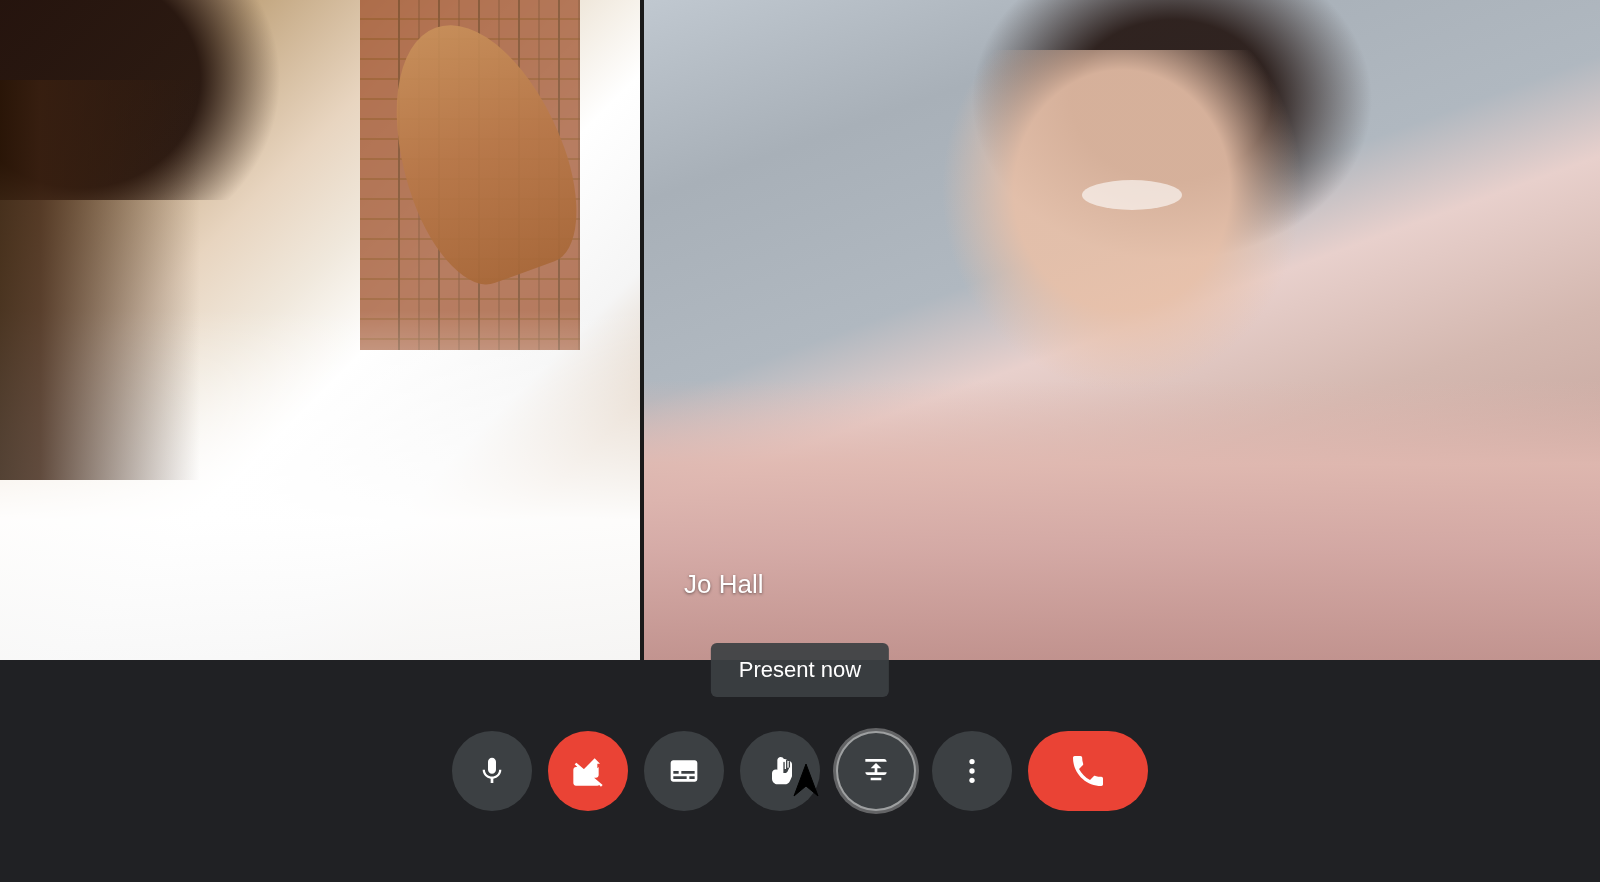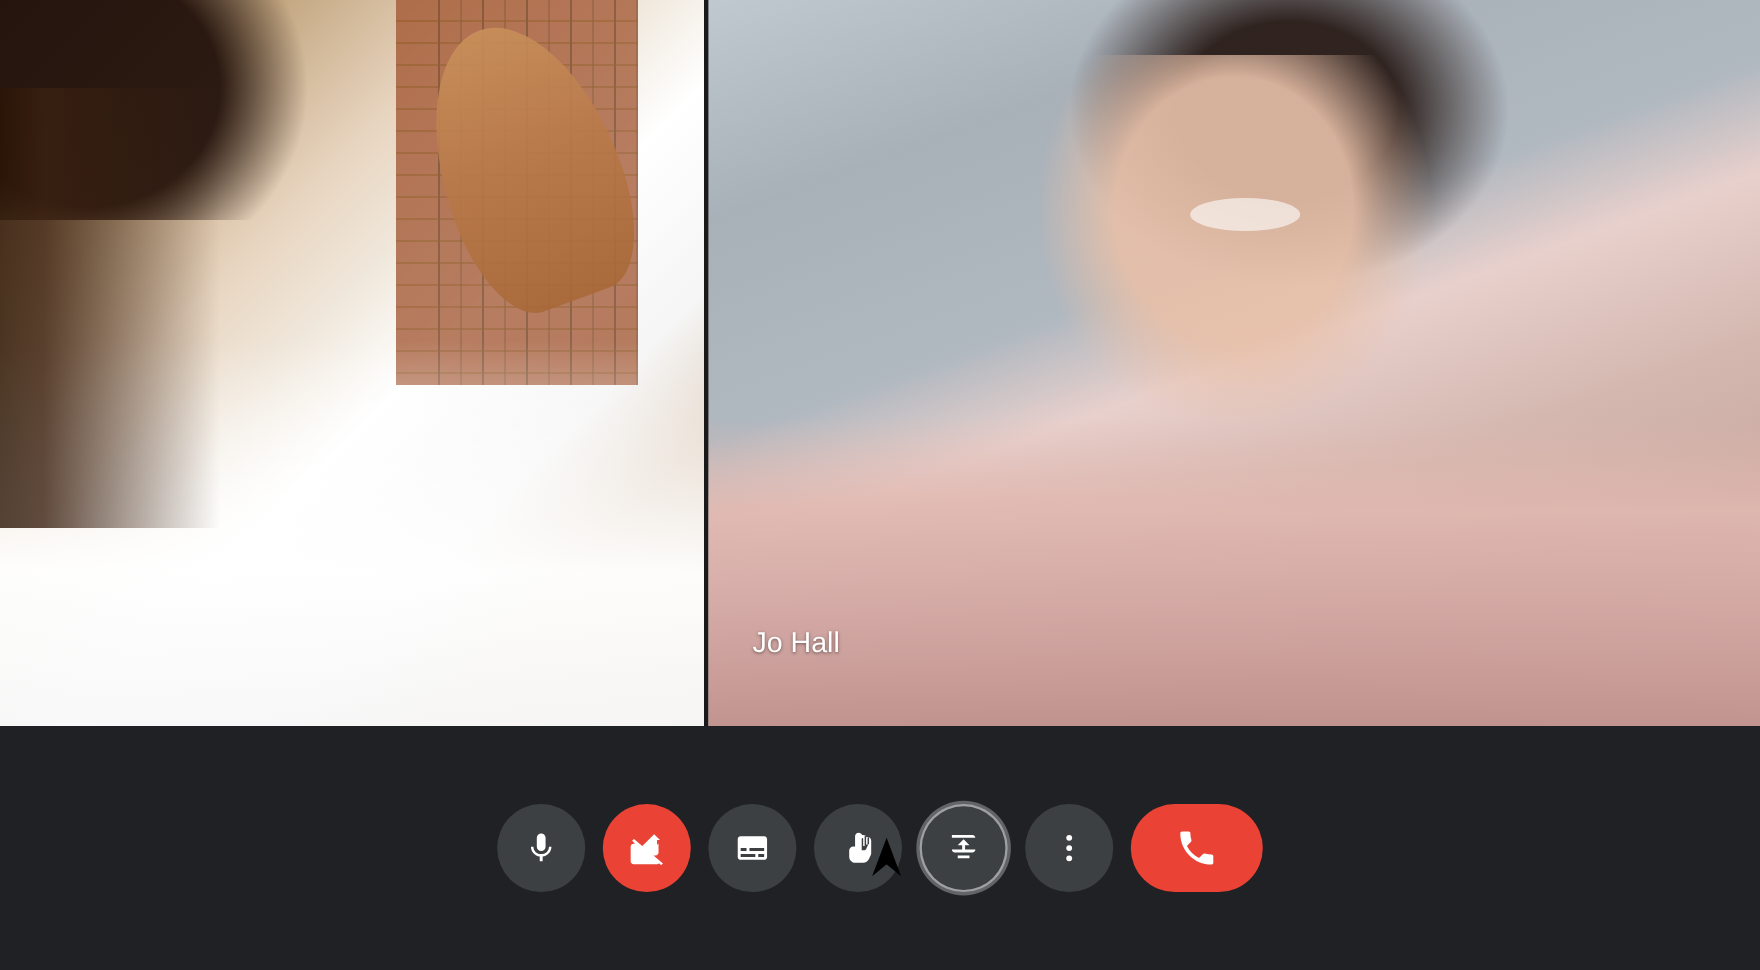--- a/index.html
+++ b/index.html
@@ -211,20 +211,23 @@
         opacity:0.9;"></div>
     </div>
 
     <div class="participant-name">Jo Hall</div>
   </div>
 
 </div>
 
 <div class="controls-bar">
 
+  <div style="position:absolute;bottom:185px;left:50%;transform:translateX(-50%);
+    background:rgba(60,64,67,0.92);color:white;font-size:22px;padding:14px 28px;
+    border-radius:6px;white-space:nowrap;z-index:10;">Present now</div>
 
   <div style="position:absolute;bottom:78px;left:50%;transform:translateX(-10px);z-index:20;">
     <svg width="32" height="40" viewBox="0 0 32 40">
       <polygon points="4,36 16,4 28,36 16,26" fill="#000000" stroke="#000000" stroke-width="1"></polygon>
     </svg>
   </div>
 
   <button class="control-btn control-btn-gray">
     <svg viewBox="0 0 24 24" fill="white">
       <path d="M12 14c1.66 0 2.99-1.34 2.99-3L15 5c0-1.66-1.34-3-3-3S9 3.34 9 5v6c0 1.66 1.34 3 3 3zm5.3-3c0 3-2.54 5.1-5.3 5.1S6.7 14 6.7 11H5c0 3.41 2.72 6.23 6 6.72V21h2v-3.28c3.28-.48 6-3.3 6-6.72h-1.7z"></path>

